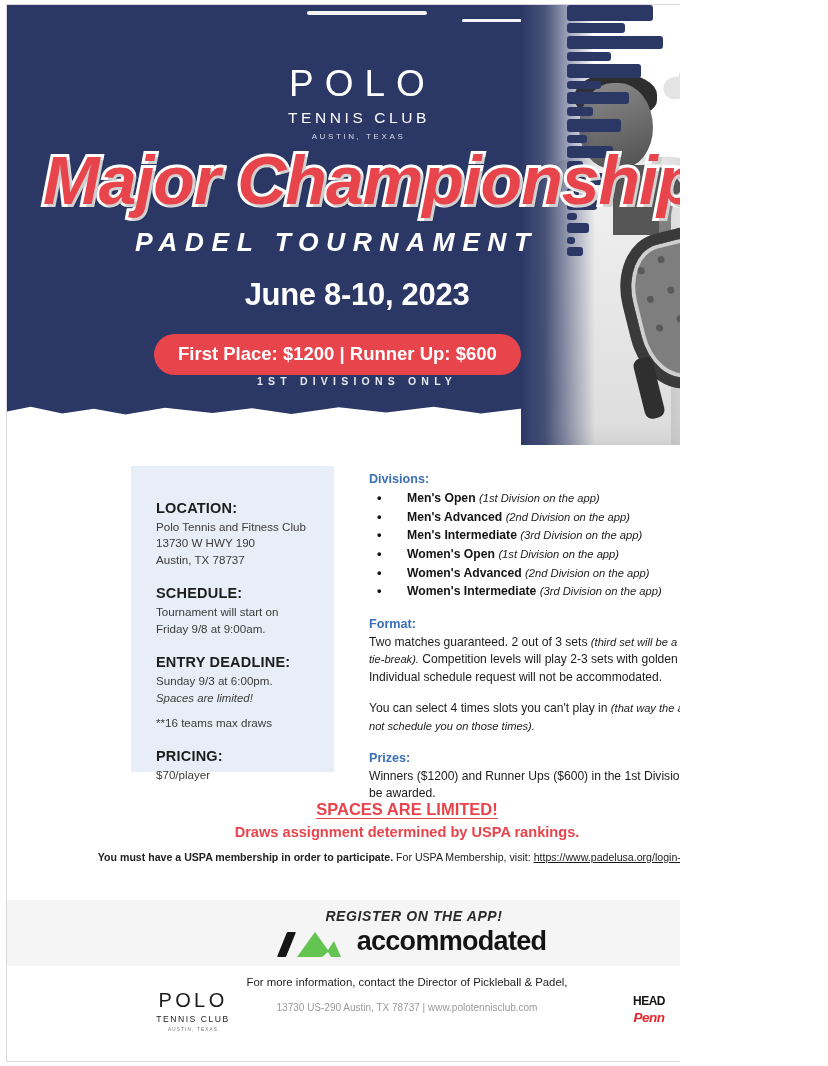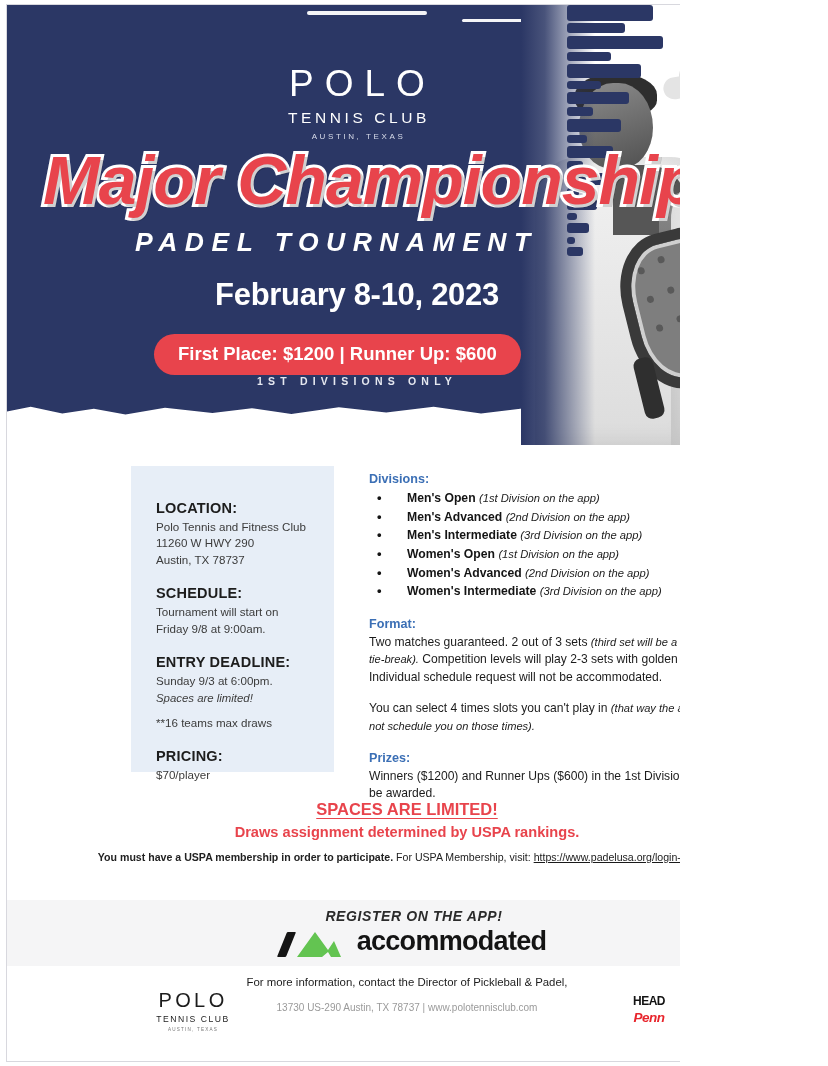--- a/index.html
+++ b/index.html
@@ -185,30 +185,30 @@
    </div>
 
    <div class="logo-top">
      <div class="logo-polo">POLO</div>
      <div class="logo-tc">TENNIS CLUB</div>
      <div class="logo-at">AUSTIN, TEXAS</div>
    </div>
 
    <div class="headline">Major Championship</div>
    <div class="subhead">PADEL TOURNAMENT</div>
-   <div class="dateline">February 8-10, 2023</div>
+   <div class="dateline">June 8-10, 2023</div>
    <div class="pill">First Place: $1200 | Runner Up: $600</div>
    <div class="divonly">1ST DIVISIONS ONLY</div>
  </div>
 
  <div class="infobox">
   <div class="inner">
    <p class="ib-h">LOCATION:</p>
    <p class="ib-p">Polo Tennis and Fitness Club</p>
-   <p class="ib-p">11260 W HWY 290</p>
+   <p class="ib-p">13730 W HWY 190</p>
    <p class="ib-p">Austin, TX 78737</p>
    <div class="ib-gap"></div>
    <p class="ib-h">SCHEDULE:</p>
    <p class="ib-p">Tournament will start on</p>
    <p class="ib-p">Friday 9/8 at 9:00am.</p>
    <div class="ib-gap"></div>
    <p class="ib-h">ENTRY DEADLINE:</p>
    <p class="ib-p">Sunday 9/3 at 6:00pm.</p>
    <p class="ib-i">Spaces are limited!</p>
    <div class="ib-gap-s"></div>

